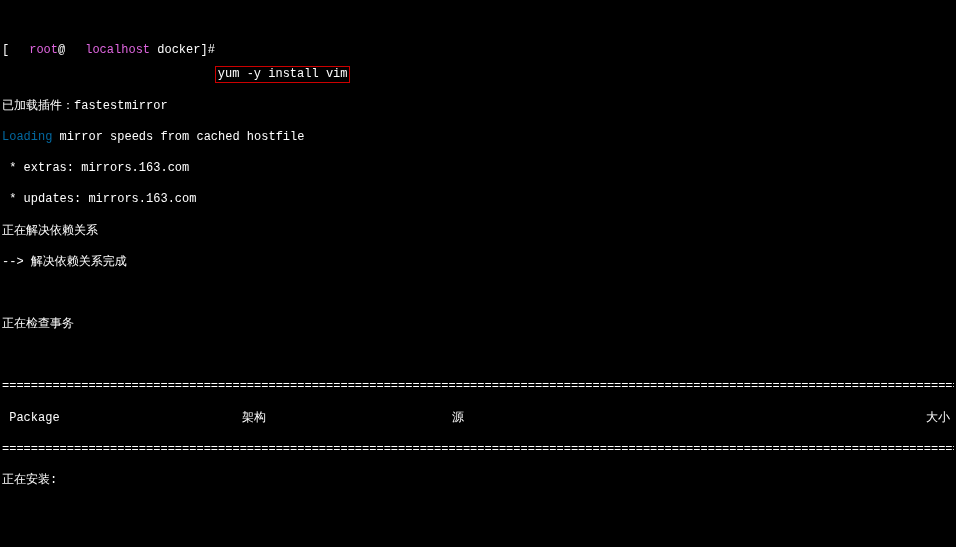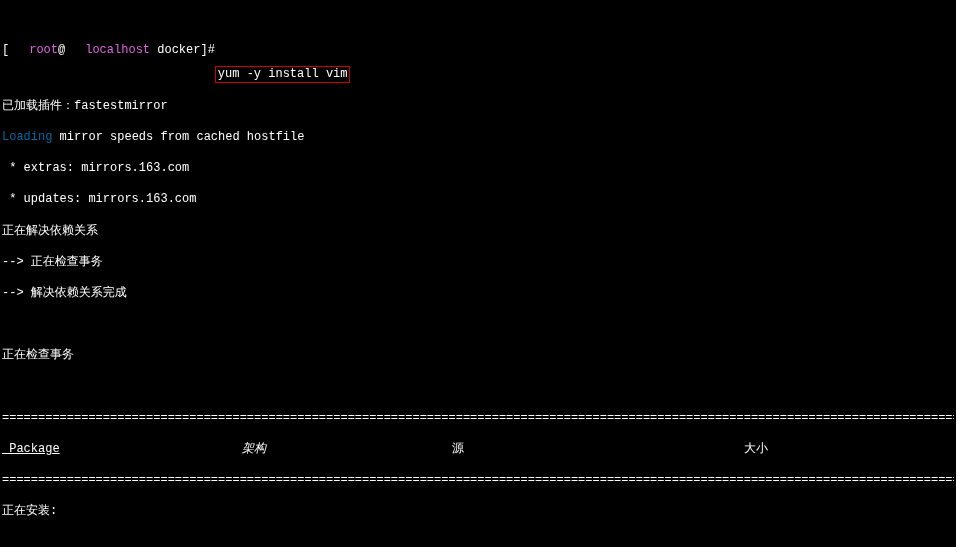--- a/index.html
+++ b/index.html
@@ -40,37 +40,36 @@
     }
     .separator {
       letter-spacing: 0;
       overflow: hidden;
       white-space: nowrap;
     }
     .table-row {
       display: flex;
       width: 100%;
     }
-    .col-package { width: 240px; text-decoration: underline; }
-    .col-arch { width: 210px; font-style: italic; }
+    .col-package { width: 240px; }
+    .col-arch { width: 210px; }
     .col-version { width: 340px; }
     .col-repo { width: 110px; }
-    .col-size { flex: 1; text-align: center; padding-right: 4px; }
+    .col-size { flex: 1; text-align: right; padding-right: 4px; }
   </style>
 </head>
 <body>
 
 <div class="terminal">
 <span class="prompt-line"><span>[</span><span class="magenta">root</span><span>@</span><span class="magenta">localhost</span><span> </span><span>docker</span><span>]</span><span>#</span><span class="red-box"><span>yum -y install vim</span></span></span>
 <div>已加载插件：fastestmirror</div>
 <div><span class="green">Loading</span><span> mirror speeds from cached hostfile</span></div>
 <div> * extras: mirrors.163.com</div>
 <div> * updates: mirrors.163.com</div>
 <div>正在解决依赖关系</div>
-<div>--&gt; 正在检查事务</div>
 <div>--&gt; 解决依赖关系完成</div>
 <div> </div>
 <div>正在检查事务</div>
 <div> </div>
 <div class="separator">========================================================================================================================================</div>
 <div class="table-row">
   <span class="col-package"> Package</span>
   <span class="col-arch">架构</span>
   <span class="col-repo">源</span>
   <span class="col-size">大小</span>

